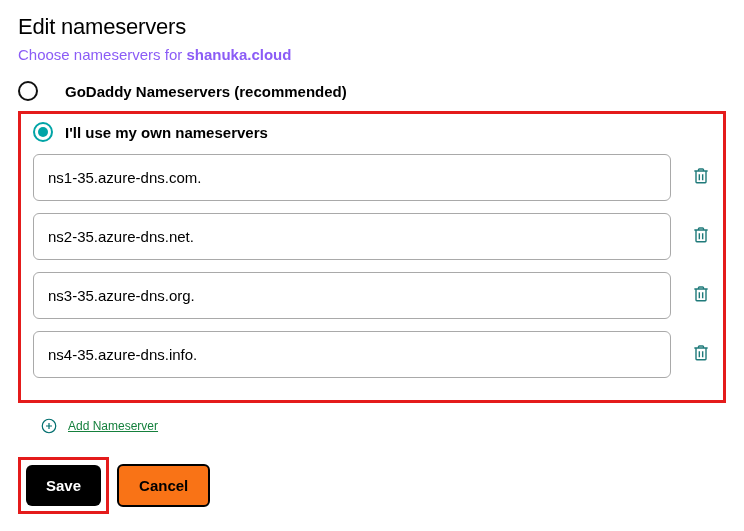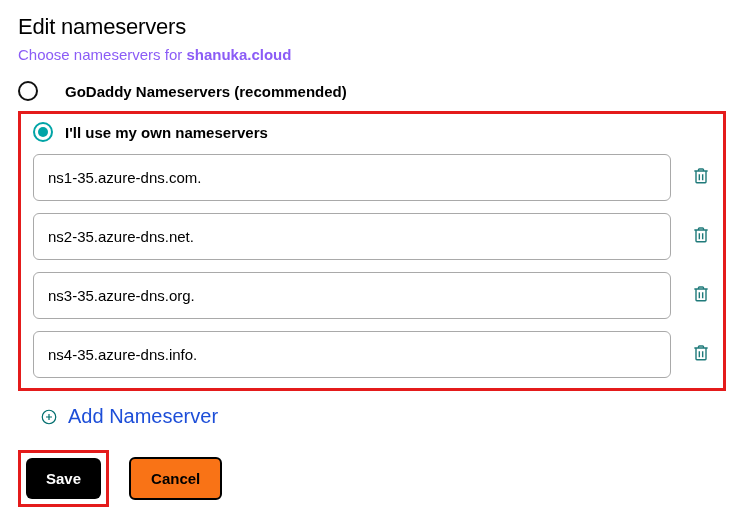--- a/index.html
+++ b/index.html
@@ -49,21 +49,21 @@
       height: 10px;
       background: #00a4a6;
       border-radius: 50%;
     }
     .radio-label {
       font-size: 15px;
       font-weight: 600;
     }
     .highlight-box {
       border: 3px solid #e41b1b;
-      padding: 8px 12px 8px 12px;
+      padding: 8px 12px 20px 12px;
       margin-top: 0;
       margin-bottom: 14px;
     }
     .own-ns-row {
       display: flex;
       align-items: center;
       gap: 12px;
       margin-bottom: 12px;
       cursor: pointer;
     }
@@ -98,28 +98,29 @@
       margin-bottom: 22px;
       cursor: pointer;
     }
     .plus-icon {
       width: 18px;
       height: 18px;
       color: #006e6e;
       flex-shrink: 0;
     }
     .add-link {
-      color: #1d4ed8;
-      font-size: 20px;
+      color: #15803d;
+      text-decoration: underline;
+      font-size: 12px;
       font-weight: 500;
     }
     .button-row {
       display: flex;
       align-items: center;
-      gap: 20px;
+      gap: 8px;
     }
     .save-highlight {
       border: 3px solid #e41b1b;
       padding: 5px;
       display: inline-flex;
     }
     .btn {
       border: none;
       font-size: 15px;
       font-weight: 600;

